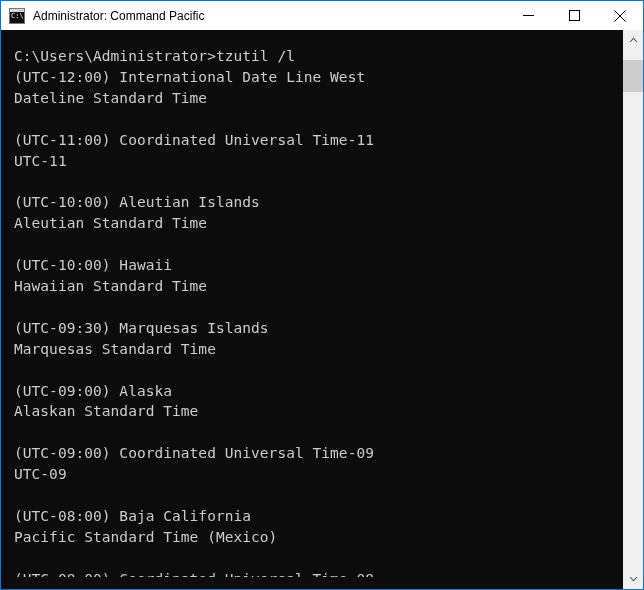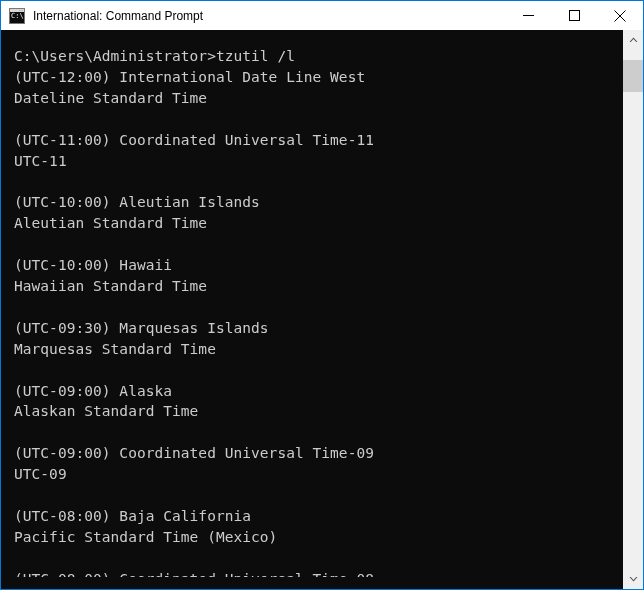--- a/index.html
+++ b/index.html
@@ -168,21 +168,21 @@
 <body>
 
 <div id="window" style="border-color: rgb(0, 120, 215);">
 
   <div id="titlebar" style="background: rgb(255, 255, 255);">
     <div id="title-icon">
       <div class="bar"></div>
       <div class="dots">···</div>
       <div class="prompt">C:\</div>
     </div>
-    <div id="title-text">International: Command Prompt</div>
+    <div id="title-text">Administrator: Command Pacific</div>
 
     <div id="window-controls">
       <button class="winbtn" title="Minimize">
         <svg width="11" height="11" viewBox="0 0 11 11">
           <rect x="0" y="5" width="11" height="1" fill="#000000"></rect>
         </svg>
       </button>
       <button class="winbtn" title="Maximize">
         <svg width="11" height="11" viewBox="0 0 11 11">
           <rect x="0.5" y="0.5" width="10" height="10" fill="none" stroke="#000000" stroke-width="1"></rect>

